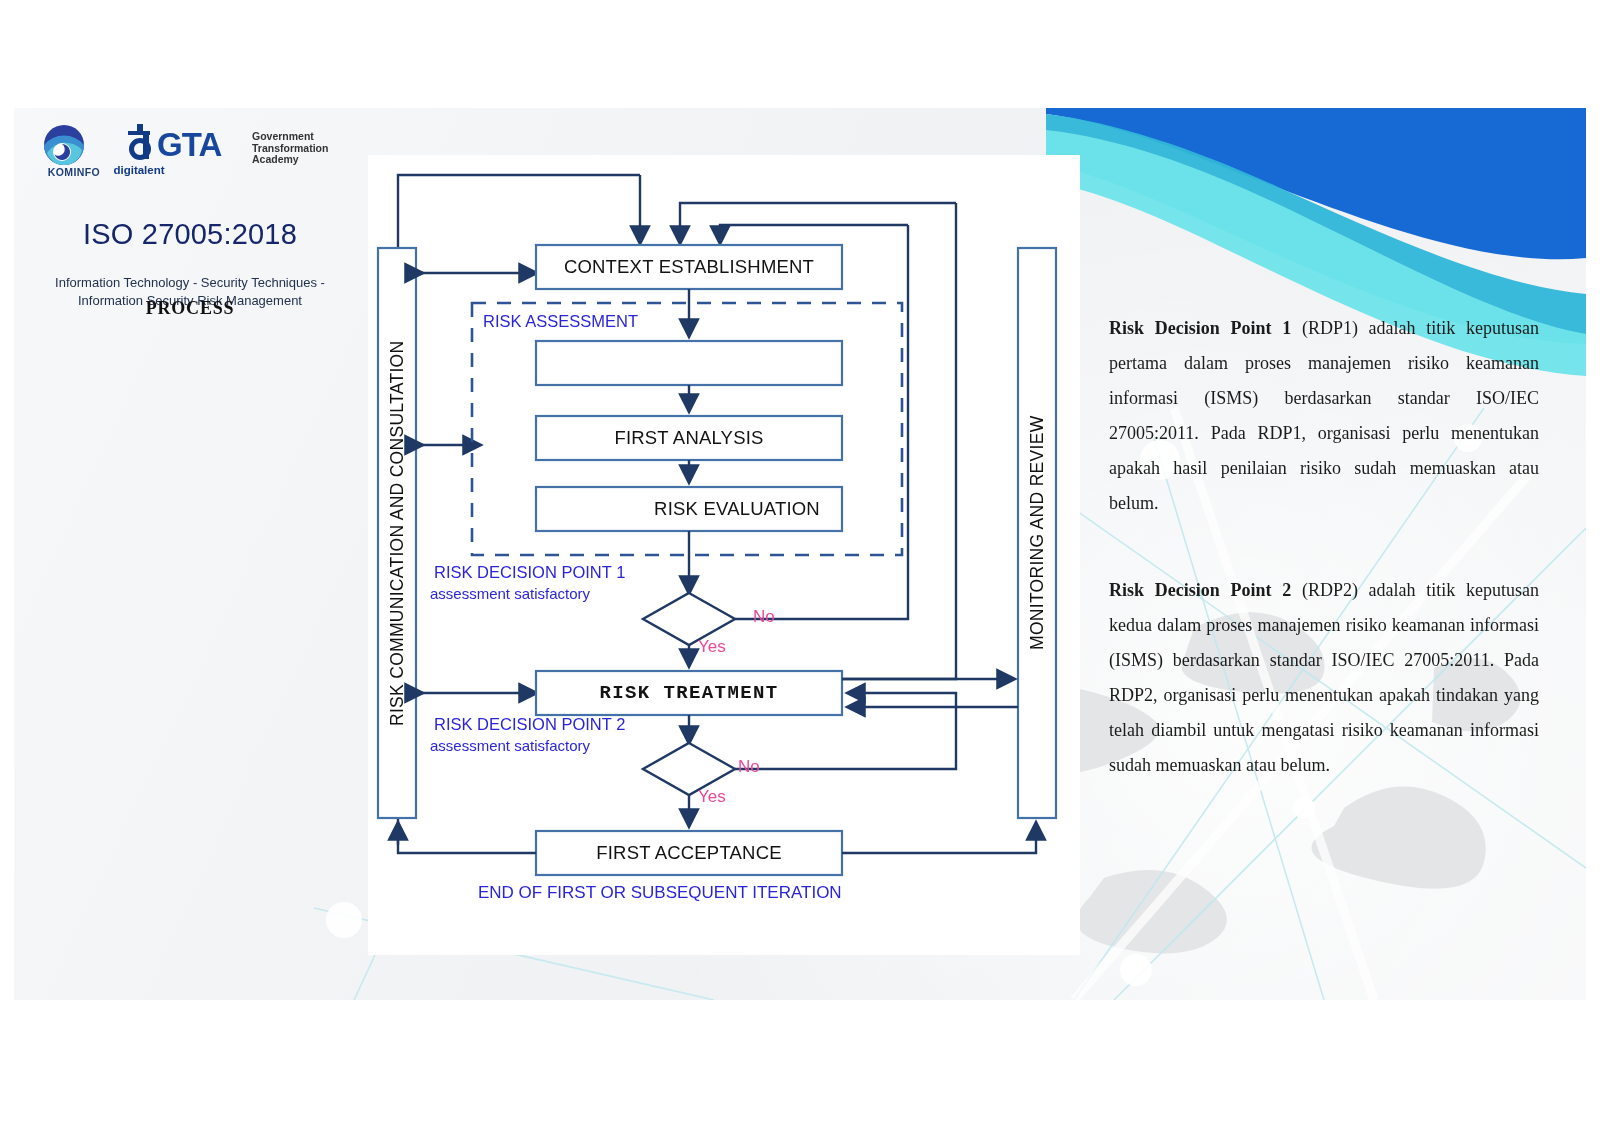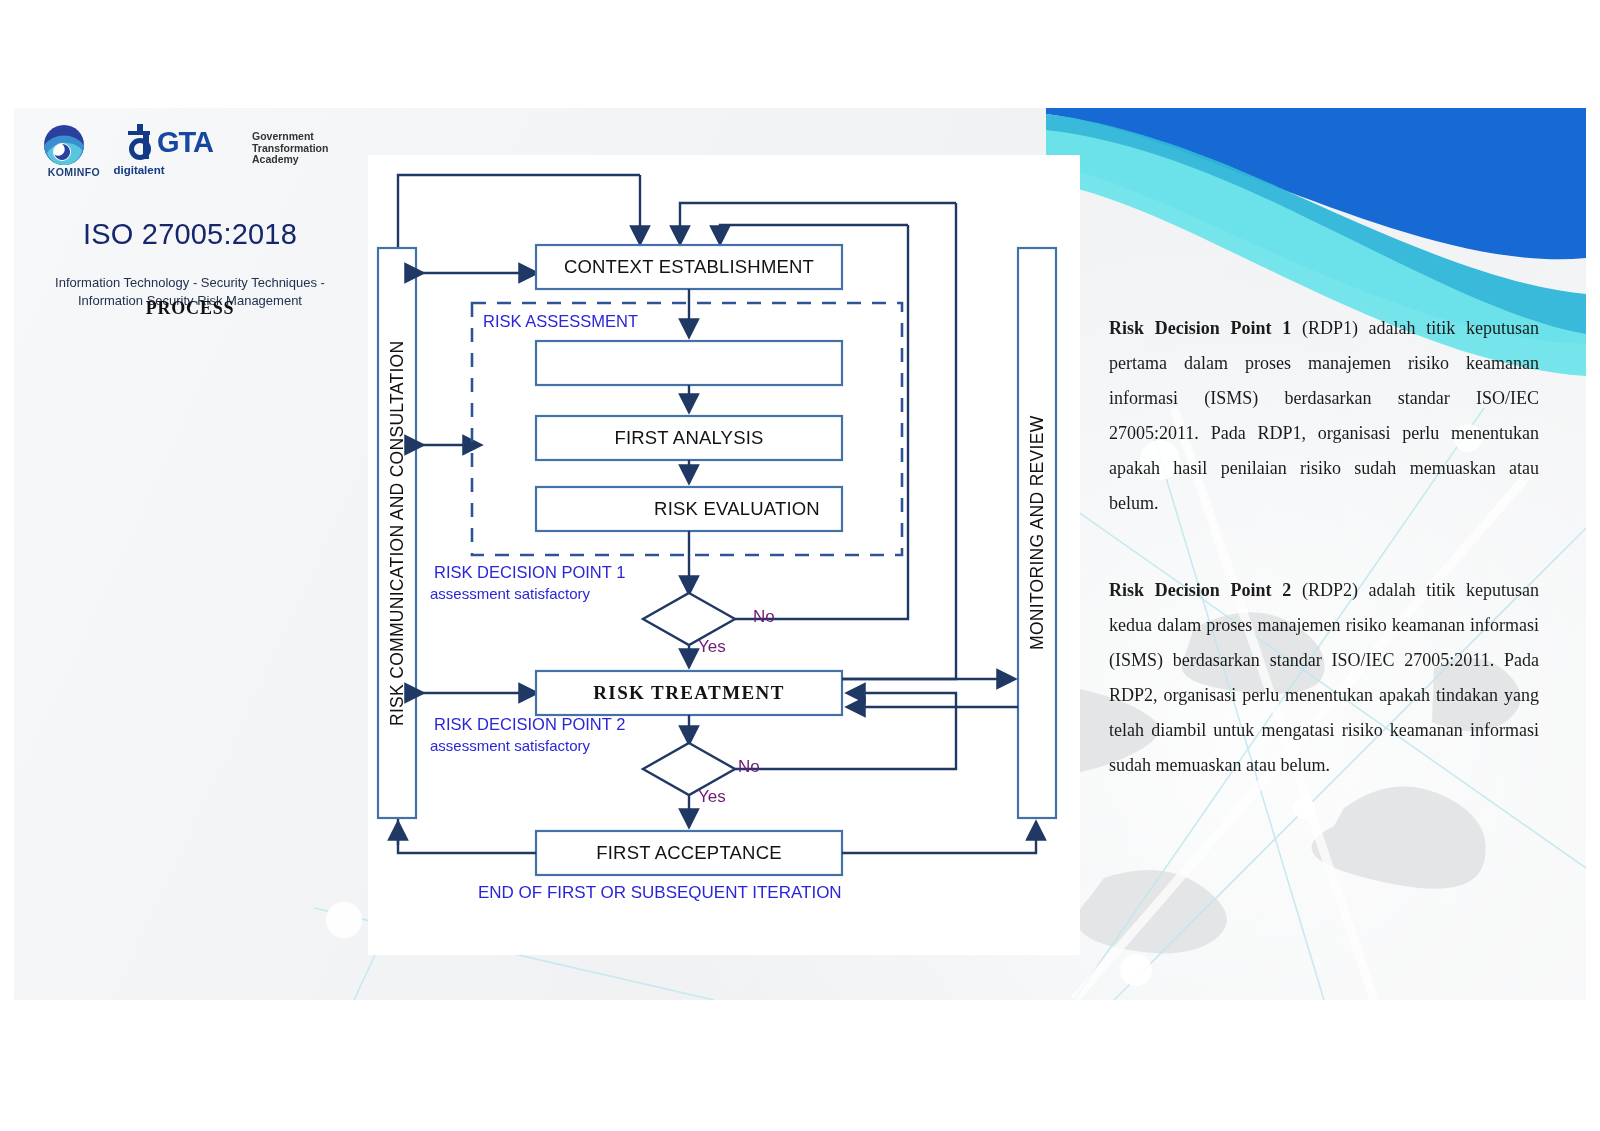--- a/index.html
+++ b/index.html
@@ -25,45 +25,45 @@
 
   
   .logos{position:absolute;left:10px;top:12px;width:340px;height:66px;}
   .logo-kominfo{position:absolute;left:14px;top:4px;width:56px;height:46px;}
   .lbl-kominfo{position:absolute;left:12px;top:46px;width:76px;text-align:center;
      font-size:10.5px;letter-spacing:.4px;color:#1f3f7a;font-weight:600;}
   .logo-dt{position:absolute;left:92px;top:2px;width:46px;height:44px;}
   .lbl-dt{position:absolute;left:78px;top:44px;width:74px;text-align:center;
      font-size:11.5px;color:#123a86;font-weight:700;}
   .logo-gta{position:absolute;left:133px;top:8px;}
-  .gta-word{font-size:29px;font-weight:800;color:#17479e;letter-spacing:-1px;
+  .gta-word{font-size:33px;font-weight:800;color:#17479e;letter-spacing:-1px;
      font-family:"Liberation Sans", sans-serif;line-height:1;}
   .gta-sub{position:absolute;left:95px;top:3px;width:120px;font-size:10.5px;line-height:11.5px;
      color:#333;font-weight:600;}
 
   .iso-title{position:absolute;left:0;top:110px;width:352px;text-align:center;
      font-size:29px;color:#16266b;letter-spacing:.2px;}
   .iso-sub{position:absolute;left:16px;top:166px;width:320px;text-align:center;
      font-size:13px;line-height:18px;color:#22314f;}
   .iso-process{position:absolute;left:0;top:190px;width:352px;text-align:center;
      font-family:"Liberation Serif", serif;font-size:18px;font-weight:700;color:#111;letter-spacing:.8px;}
 
   
   .panel{position:absolute;left:354px;top:47px;width:712px;height:800px;background:#fff;}
   .chart{position:absolute;inset:0;}
   .chart svg{position:absolute;left:0;top:0;}
   .boxtext{position:absolute;display:flex;align-items:center;justify-content:center;
      font-size:18.5px;color:#131313;letter-spacing:.2px;white-space:nowrap;}
-  .boxtext.serifbold{font-family:Liberation Serif, serif;font-weight:700;font-size:19px;letter-spacing:1.4px;}
+  .boxtext.serifbold{font-family:Liberation Mono, monospace;font-weight:700;font-size:19px;letter-spacing:1.4px;}
   .vtext{position:absolute;display:flex;align-items:center;justify-content:center;
      writing-mode:vertical-rl;transform:rotate(180deg);
      font-size:17.5px;color:#111;letter-spacing:.3px;white-space:nowrap;}
   .bluelab{position:absolute;color:#2b25d8;font-size:16.5px;white-space:nowrap;}
   .bluelab.ital{font-size:15px;}
-  .ynlab{position:absolute;color:#701a75;font-size:17px;white-space:nowrap;}
+  .ynlab{position:absolute;color:#ec4899;font-size:17px;white-space:nowrap;}
 
   
   .txtcol{position:absolute;left:1095px;top:185px;width:430px;}
   .para{font-size:18px;line-height:35px;color:#1b1b1b;text-align:justify;
      font-family:Liberation Serif, serif;}
   .para b{font-weight:700;}
   .para + .para{margin-top:52px;}
 </style>
 </head>
 <body>

